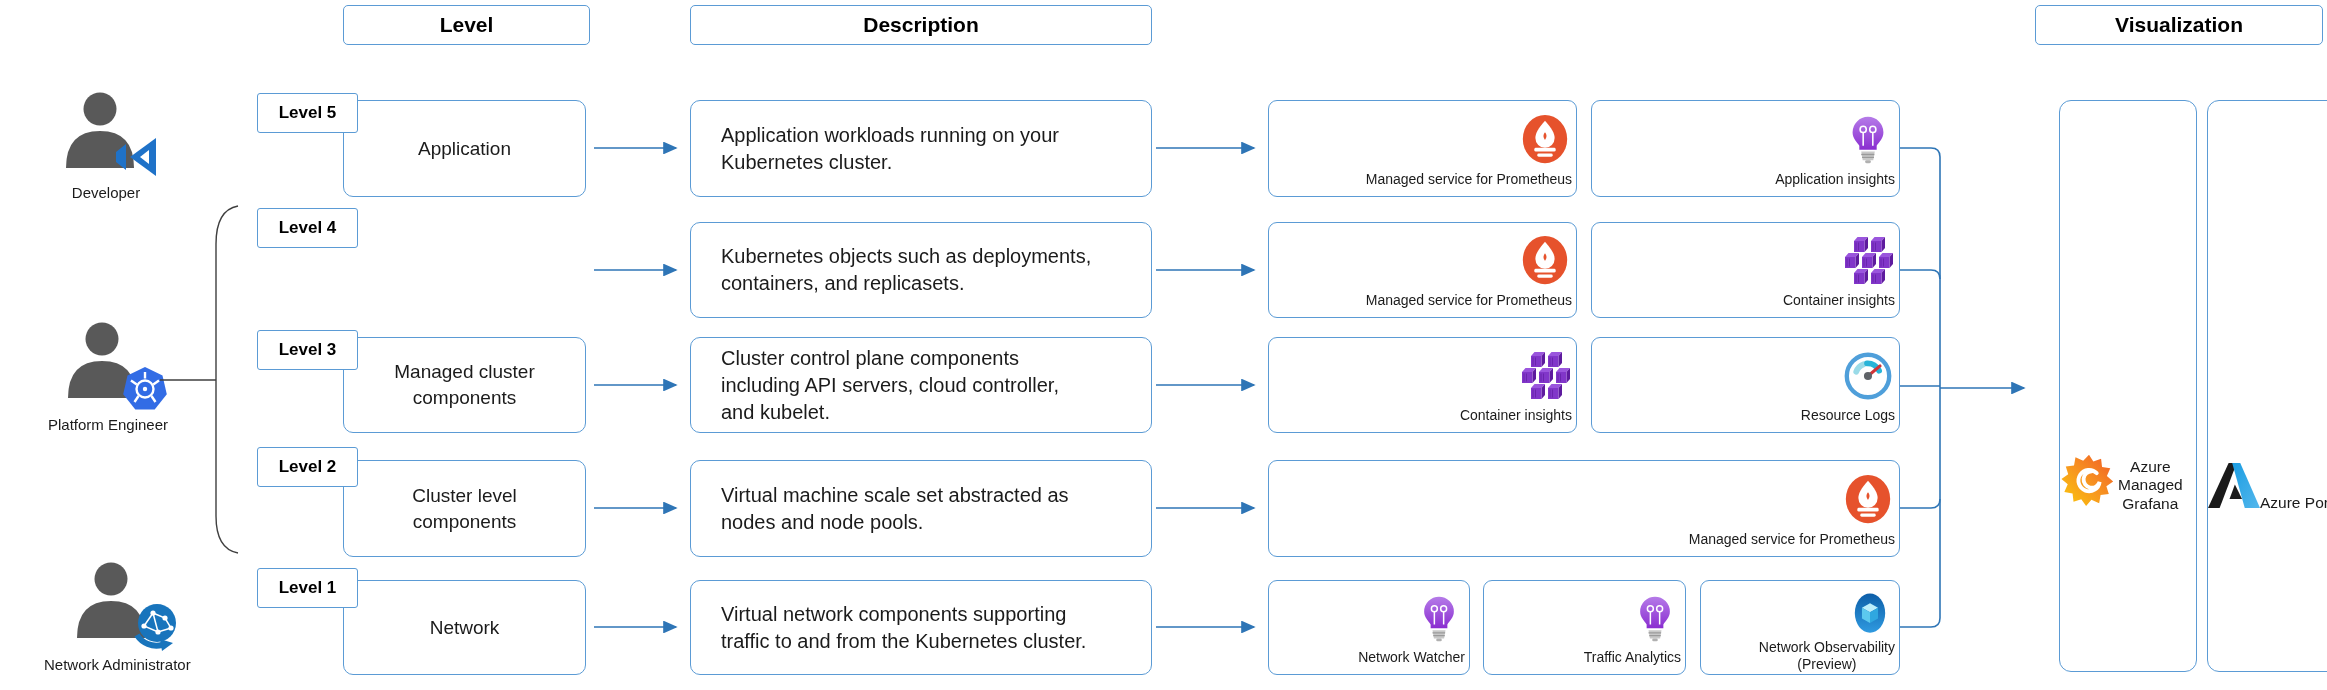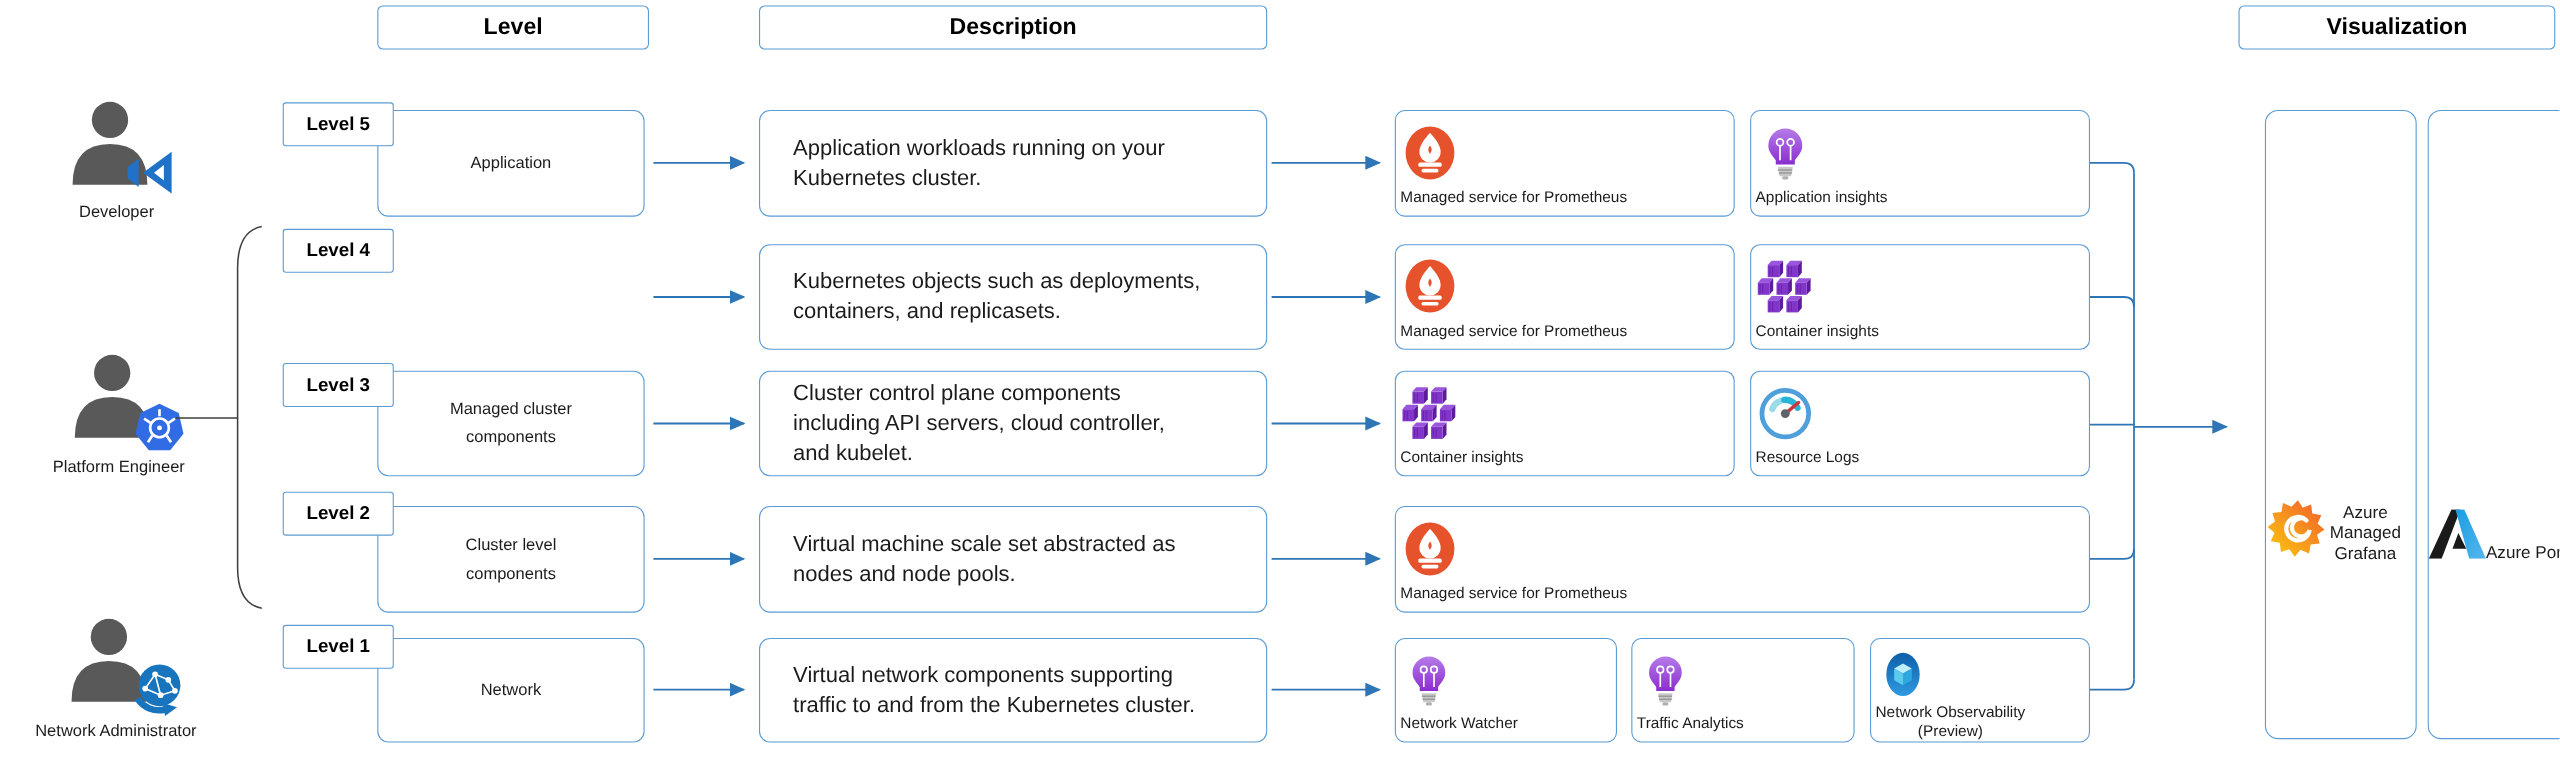--- a/index.html
+++ b/index.html
@@ -9,32 +9,32 @@
   }
   .box{
     position:absolute;background:#fff;border:1.6px solid #5B9BD5;box-sizing:border-box;
   }
   .hdr{
     border-radius:5px;display:flex;align-items:center;justify-content:center;
     font-weight:bold;font-size:21px;color:#000;z-index:2;
   }
   .lvlbox{
     border-radius:10px;display:flex;align-items:center;justify-content:center;
-    font-size:15px;text-align:center;line-height:26px;white-space:pre-line;z-index:1;
+    font-size:19px;text-align:center;line-height:26px;white-space:pre-line;z-index:1;
   }
   .badge{
     border-radius:3px;display:flex;align-items:center;justify-content:center;
     font-weight:bold;font-size:17px;color:#000000;z-index:3;
   }
   .desc{
     border-radius:10px;display:flex;align-items:center;justify-content:flex-start;
     font-size:20px;line-height:27px;white-space:pre-line;padding-left:30px;z-index:1;
   }
   .tool{
-    border-radius:9px;display:flex;flex-direction:column;align-items:flex-start;
+    border-radius:9px;display:flex;flex-direction:column;align-items:flex-end;
     justify-content:space-between;padding:8px 4px 9px 4px;z-index:1;
   }
   .tool .icon-slot{flex:1;display:flex;align-items:center;justify-content:center;}
   .tool-label{
     font-size:14px;line-height:16.5px;text-align:center;color:#1b1b1b;white-space:pre-line;
   }
   .vis{
     border-radius:12px;display:flex;align-items:center;z-index:1;margin-left:24px;
   }
   .vis-label{
@@ -192,21 +192,21 @@
   <div class="persona" style="left:40px;top:322px">
     <svg width="136" height="92" viewBox="0 0 136 92">
       <use href="#ic-person" x="18" y="0"></use>
       <g transform="translate(82,44)">
           <use href="#ic-k8s"></use>
         </g>
     </svg>
     <div class="persona-label">Platform Engineer</div>
   </div>
 
-  <div class="persona" style="left:32px;top:562px">
+  <div class="persona" style="left:44px;top:562px">
     <svg width="140" height="92" viewBox="0 0 140 92">
       <use href="#ic-person" x="20" y="0"></use>
       <g transform="translate(84,40)">
           <use href="#ic-netglobe"></use>
         </g>
     </svg>
     <div class="persona-label">Network Administrator</div>
   </div>
 
   <div class="box badge" style="left:257px;top:93px;width:101px;height:40px">Level 5</div>

